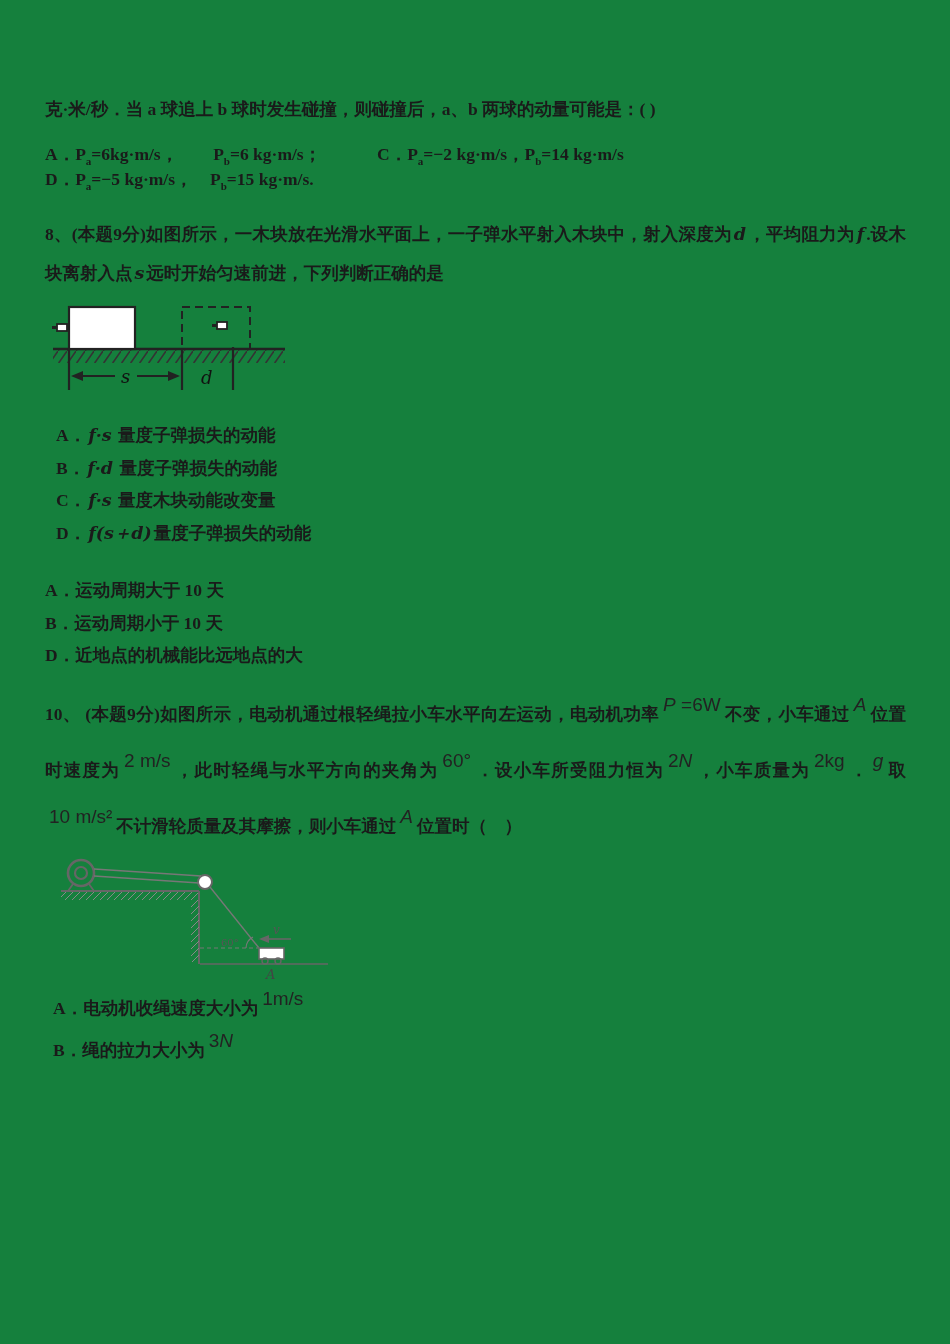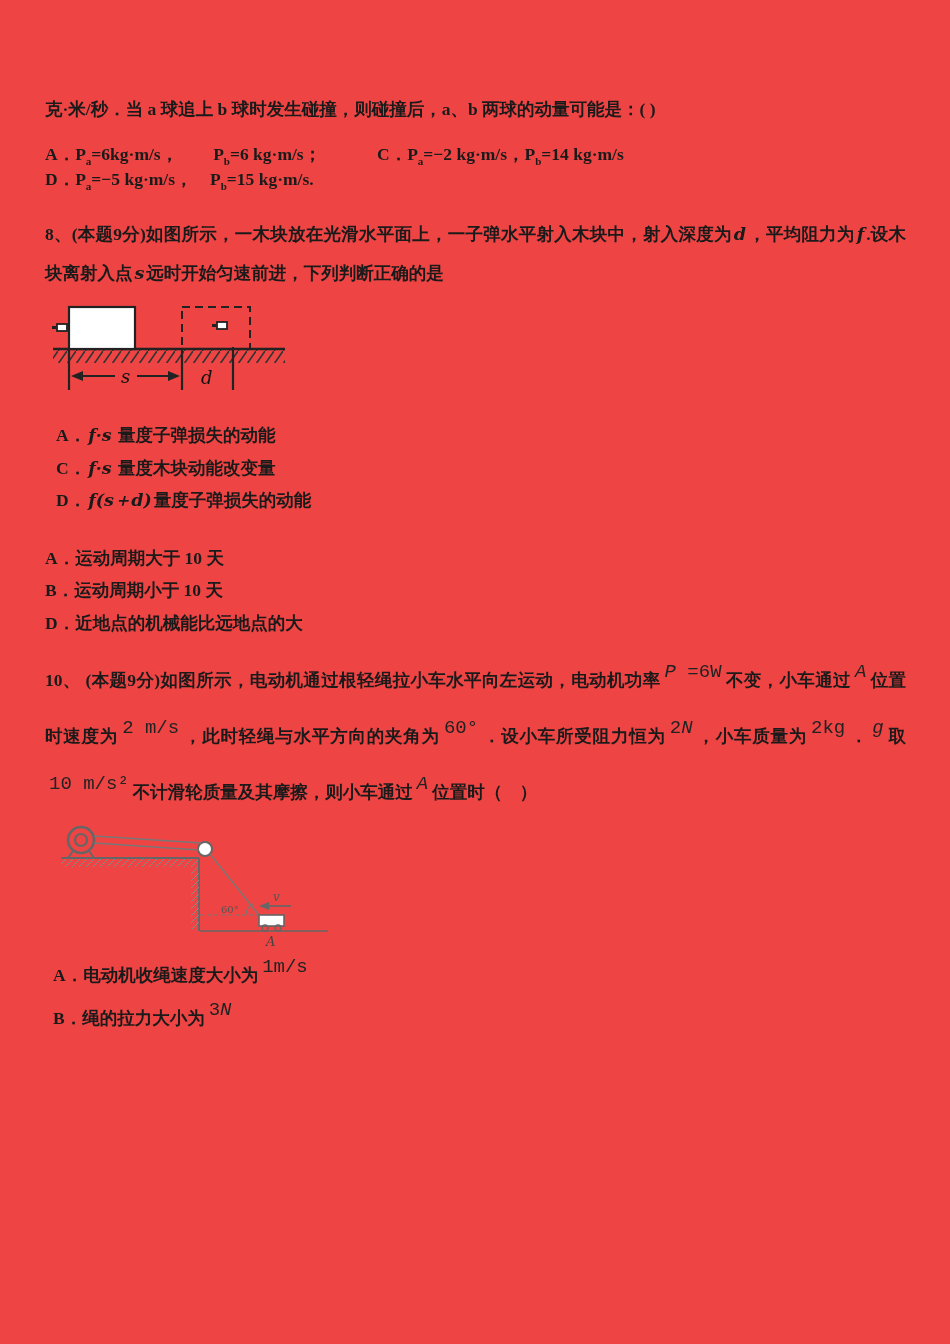--- a/index.html
+++ b/index.html
@@ -1,38 +1,38 @@
 <!DOCTYPE html>
 <html><head>
 <meta charset="utf-8">
 <style>
   html,body { margin:0; padding:0; background:#ffffff; }
   .page {
     position:relative; width:950px; height:1344px; box-sizing:border-box;
-    background:#ef4444; color:#1a1a1a;
+    background:#15803d; color:#1a1a1a;
     font-family:"Liberation Serif","DejaVu Serif",serif;
     font-size:17.5px; font-weight:bold;
     padding:96px 44px 40px 45px; overflow:hidden;
   }
   .para { text-align:justify; }
   .stem { line-height:26px; }
   .mom-grid { display:grid; grid-template-columns:332px auto; margin-top:20px; }
   .opt { white-space:pre-wrap; }
   sub { font-size:11px; font-weight:bold; }
   .iv { font-style:italic; font-family:"DejaVu Serif",serif; padding:0 2px; font-weight:bold; }
   .q8p { margin-top:24px; line-height:39px; }
   .fig8 { display:block; margin:6px 0 24px 4px; }
   .optline { line-height:32.5px; }
   .q8opts { margin-top:14px;margin-left:11px; }
   .q9p  { margin-top:17px; line-height:38px; }
   .q9opts { margin-top:25px; }
   .q10p { margin-top:14px; line-height:55px; }
   .fml {
     display:inline-block; font-weight:normal; color:#222;
-    font-family:Liberation Mono, monospace; font-size:19px;
+    font-family:Liberation Sans, sans-serif; font-size:19px;
     transform:translateY(-9px); padding:0 4px; white-space:nowrap;
   }
   .v { font-style:italic; }
   .fig10 { display:block; margin:2px 0 6px 8px; }
   .q10opt { line-height:28px;margin-left:8px; }
   .q10optB { margin-top:14px; }
   svg text { font-family:"DejaVu Serif",serif; font-weight:normal; }
   .svgit { font-style:italic; }
 </style>
 </head>
@@ -83,20 +83,21 @@
     <line x1="31" y1="77" x2="66" y2="77" stroke="#222" stroke-width="2"></line>
     <polygon points="22,77 34,72 34,82" fill="#222"></polygon>
     <line x1="88" y1="77" x2="124" y2="77" stroke="#222" stroke-width="2"></line>
     <polygon points="131,77 119,72 119,82" fill="#222"></polygon>
     <text class="svgit" x="72" y="84" font-size="18" fill="#111">s</text>
     <text class="svgit" x="152" y="85" font-size="18" fill="#111">d</text>
   </svg>
 
   <div class="q8opts">
     <div class="optline"><span>A．</span><span class="iv">f·s</span> <span>量度子弹损失的动能</span></div>
+    <div class="optline"><span>B．</span><span class="iv">f·d</span> <span>量度子弹损失的动能</span></div>
     <div class="optline"><span>C．</span><span class="iv">f·s</span> <span>量度木块动能改变量</span></div>
     <div class="optline"><span>D．</span><span class="iv">f(s＋d)</span><span>量度子弹损失的动能</span></div>
   </div>
 
   <div class="q9opts">
     <div class="optline"><span>A．</span><span>运动周期大于 10 天</span></div>
     <div class="optline"><span>B．</span><span>运动周期小于 10 天</span></div>
     <div class="optline"><span>D．</span><span>近地点的机械能比远地点的大</span></div>
   </div>
 

